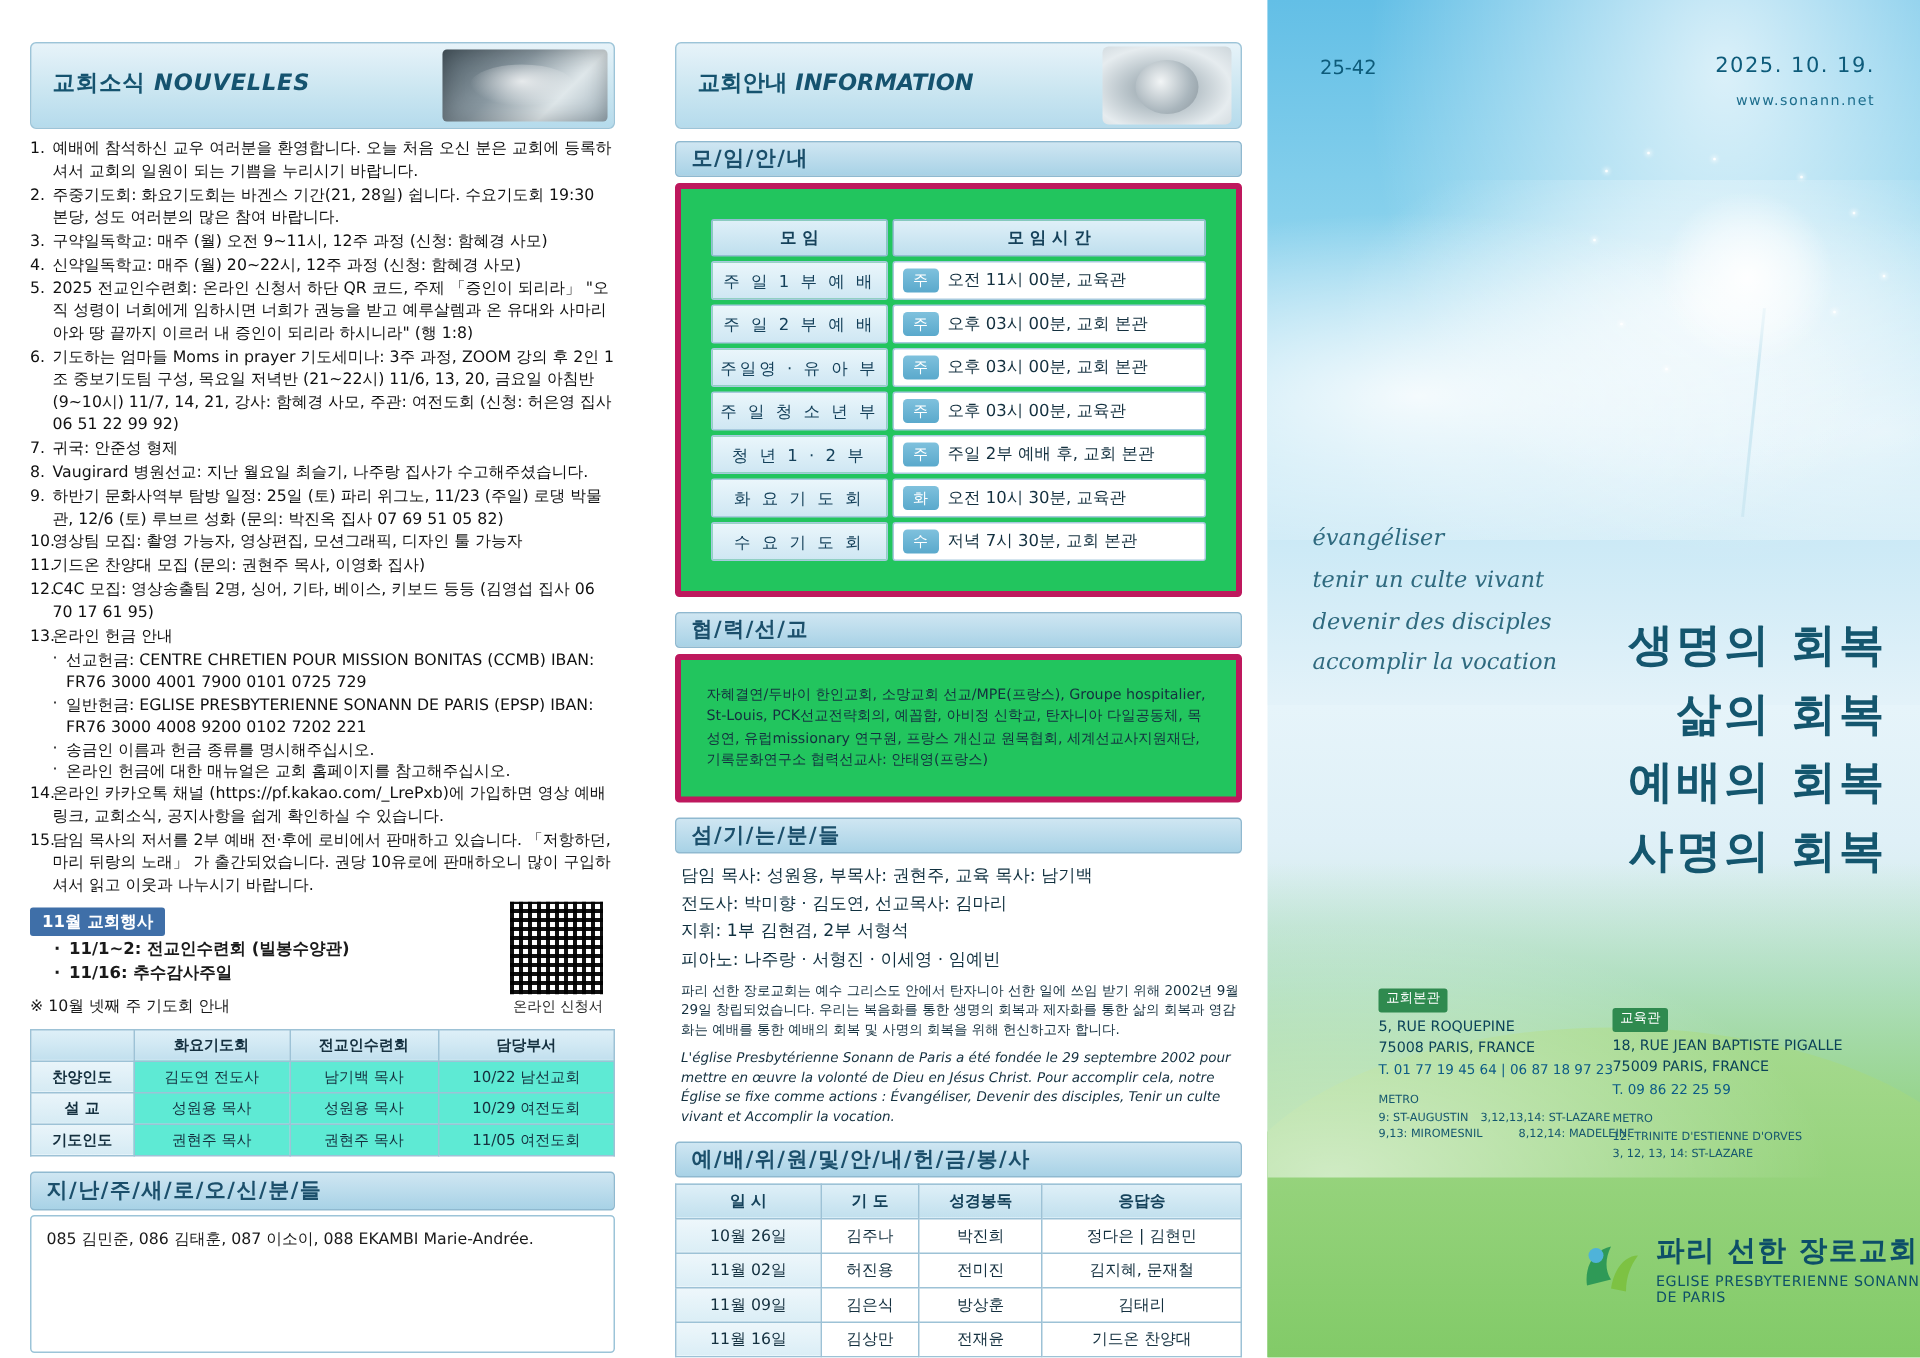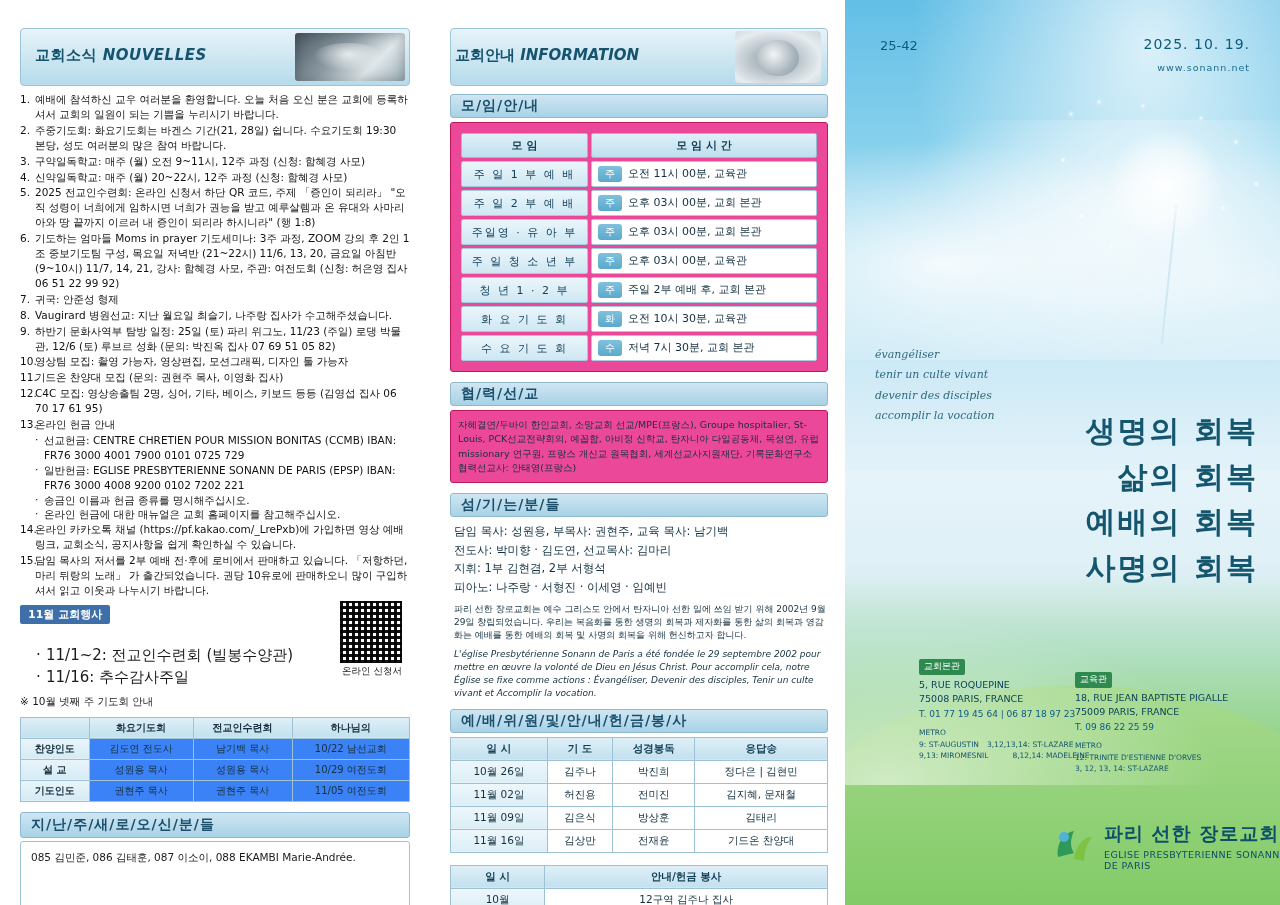--- a/index.html
+++ b/index.html
@@ -66,54 +66,54 @@
   .news-body{margin-top:6px;font-size:10.5px;line-height:1.42;color:#111;}
   .news-body ol{margin:0;padding-left:0;list-style:none;counter-reset:n;}
   .news-body li{position:relative;padding-left:15px;margin-bottom:1px;}
   .news-body li:before{counter-increment:n;content:counter(n) ".";position:absolute;left:0;top:0;font-size:10.5px;}
   .news-body .sub{padding-left:15px;}
   .news-body .sub div{position:relative;padding-left:9px;}
   .news-body .sub div:before{content:"·";position:absolute;left:0;top:-1px;}
 
   .event-title{margin-top:6px;display:inline-block;background:#3f6fa8;color:#fff;font-size:11px;font-weight:bold;
     padding:2px 8px;border-radius:2px;}
-  .event-list{font-size:15px;line-height:1.5;padding-left:16px;margin-top:20px;}
+  .event-list{font-size:11px;line-height:1.5;padding-left:16px;margin-top:1px;font-weight:bold;}
   .event-list div{position:relative;padding-left:10px;}
   .event-list div:before{content:"·";position:absolute;left:0;}
   .note-line{font-size:10.5px;margin-top:6px;}
 
   .qr{position:absolute;right:6px;top:0;width:62px;height:62px;background:
      repeating-linear-gradient(0deg,#111 0 3px,#fff 3px 6px),
      repeating-linear-gradient(90deg,#111 0 3px,rgba(255,255,255,0) 3px 6px);
      background-blend-mode:multiply;border:2px solid #fff;}
   .qr-cap{position:absolute;right:0;top:66px;width:76px;text-align:center;font-size:9.5px;color:#222;}
 
   table.tbl{border-collapse:collapse;width:100%;font-size:10px;}
   table.tbl th,table.tbl td{border:1px solid #9dc2d6;padding:3px 2px;text-align:center;color:#15303f;}
   table.tbl th{background:linear-gradient(180deg,#dff0f8,#c2e0ee);font-weight:bold;}
-  table.tbl td{background:#3b82f6;}
+  table.tbl td{background:#5eead4;}
   table.tbl td.lbl{background:linear-gradient(180deg,#eaf5fa,#d6ebf4);font-weight:bold;}
 
   .past-head{margin-top:10px;height:24px;display:flex;align-items:center;padding-left:10px;}
   .past-box{border:1px solid #9cc4d8;border-radius:3px;padding:8px 10px;font-size:10.5px;line-height:1.5;min-height:74px;margin-top:3px;}
 
   
   .col-mid{position:absolute;left:450px;top:28px;width:378px;}
   .info-head{position:relative;height:56px;border:1px solid #9cc4d8;border-radius:4px;
     background:linear-gradient(180deg,#e7f3f9 0%,#cbe6f1 55%,#b5dbec 100%);overflow:hidden;}
-  .info-head .t{position:absolute;left:4px;top:17px;font-size:15px;font-weight:bold;color:#15536f;}
+  .info-head .t{position:absolute;left:14px;top:17px;font-size:15px;font-weight:bold;color:#15536f;}
   .info-head .t i{font-style:italic;}
   .rose{position:absolute;right:6px;top:2px;width:86px;height:52px;
     background:radial-gradient(ellipse at 45% 55%, #8e9ba3 0%, #b8c3c9 35%, #e6ecef 70%, #cdd6db 100%);
     border-radius:4px;}
   .rose:after{content:"";position:absolute;left:22px;top:9px;width:42px;height:36px;border-radius:50%;
     background:radial-gradient(circle at 40% 40%, #f2f5f6 0%, #aab6bd 60%, #8b969d 100%);}
 
   .subbar{margin-top:8px;height:22px;display:flex;align-items:center;padding-left:10px;}
-  .panel{border:1px solid #be185d;border-radius:3px;padding:7px;margin-top:4px;background:#ec4899;}
+  .panel{border:4px solid #be185d;border-radius:3px;padding:17px;margin-top:4px;background:#22c55e;}
 
   table.mtbl{border-collapse:separate;border-spacing:3px;width:100%;font-size:11px;}
   table.mtbl th{background:linear-gradient(180deg,#dff0f8,#bfdfee);border:1px solid #94bdd3;
     padding:4px;font-weight:bold;color:#15415a;border-radius:2px;}
   table.mtbl td.c1{background:linear-gradient(180deg,#eaf6fb,#cfe7f3);border:1px solid #a7cade;
     text-align:center;padding:4px;border-radius:2px;letter-spacing:2px;color:#14405a;}
   table.mtbl td.c2{background:#fff;border:1px solid #a7cade;padding:4px 6px;border-radius:2px;color:#14303f;}
   .pill{display:inline-block;background:linear-gradient(180deg,#7fc1dd,#5aa9cc);color:#fff;border-radius:3px;
     font-size:10px;padding:1px 7px;margin-right:6px;}
 
@@ -126,21 +126,21 @@
   table.stbl th{background:linear-gradient(180deg,#dff0f8,#c2e0ee);border:1px solid #9dc2d6;padding:4px;color:#14415a;}
   table.stbl td{border:1px solid #9dc2d6;padding:4px;text-align:center;color:#14303f;}
   table.stbl td.d{background:linear-gradient(180deg,#eef7fb,#dbeef6);}
   table.stbl td.w{background:#fff;}
 
   
   .rp-code{position:absolute;left:35px;top:38px;font-size:13px;color:#0d5b7a;}
   .rp-date{position:absolute;right:30px;top:36px;font-size:14px;color:#0d5b7a;letter-spacing:1px;}
   .rp-url{position:absolute;right:30px;top:62px;font-size:9.5px;color:#1c6d8c;letter-spacing:1px;}
 
-  .rp-fr{position:absolute;left:30px;top:345px;width:260px;font-style:italic;font-size:11px;line-height:1.85;
+  .rp-fr{position:absolute;left:30px;top:345px;width:260px;font-style:italic;font-size:15px;line-height:1.85;
     color:#2f6a7f;font-family:"DejaVu Serif","Liberation Serif",serif;}
   .rp-kr{position:absolute;right:22px;top:368px;text-align:right;font-size:30px;font-weight:bold;line-height:1.52;
     color:#14566e;letter-spacing:2px;margin-top:40px;}
 
   .rp-addr{position:absolute;left:30px;top:659px;width:180px;font-size:8.5px;line-height:1.55;color:#0d4f68;margin-left:44px;}
   .rp-addr2{position:absolute;left:230px;top:672px;width:185px;font-size:8.5px;line-height:1.55;color:#0d4f68;}
   .addr-tag{display:inline-block;background:#2f8a4f;color:#fff;font-size:9px;padding:1px 5px;border-radius:2px;margin-bottom:3px;}
   .addr-main{font-size:9.5px;color:#0b4258;line-height:1.5;}
   .addr-tel{font-size:9px;color:#0b5a86;margin-top:2px;}
   .metro{margin-top:5px;font-size:7.5px;line-height:1.5;color:#14566e;}
@@ -203,21 +203,21 @@
       <div class="qr"></div>
       <div class="qr-cap">온라인 신청서</div>
     </div>
 
     <table class="tbl" style="margin-top:8px;">
       <tbody>
           <tr>
         <th></th>
         <th>화요기도회</th>
         <th>전교인수련회</th>
-        <th>하나님의</th>
+        <th>담당부서</th>
       </tr>
       <tr>
         <td class="lbl">찬양인도</td>
         <td>김도연 전도사</td>
         <td>남기백 목사</td>
         <td>10/22 남선교회</td>
       </tr>
       <tr>
         <td class="lbl">설    교</td>
         <td>성원용 목사</td>

